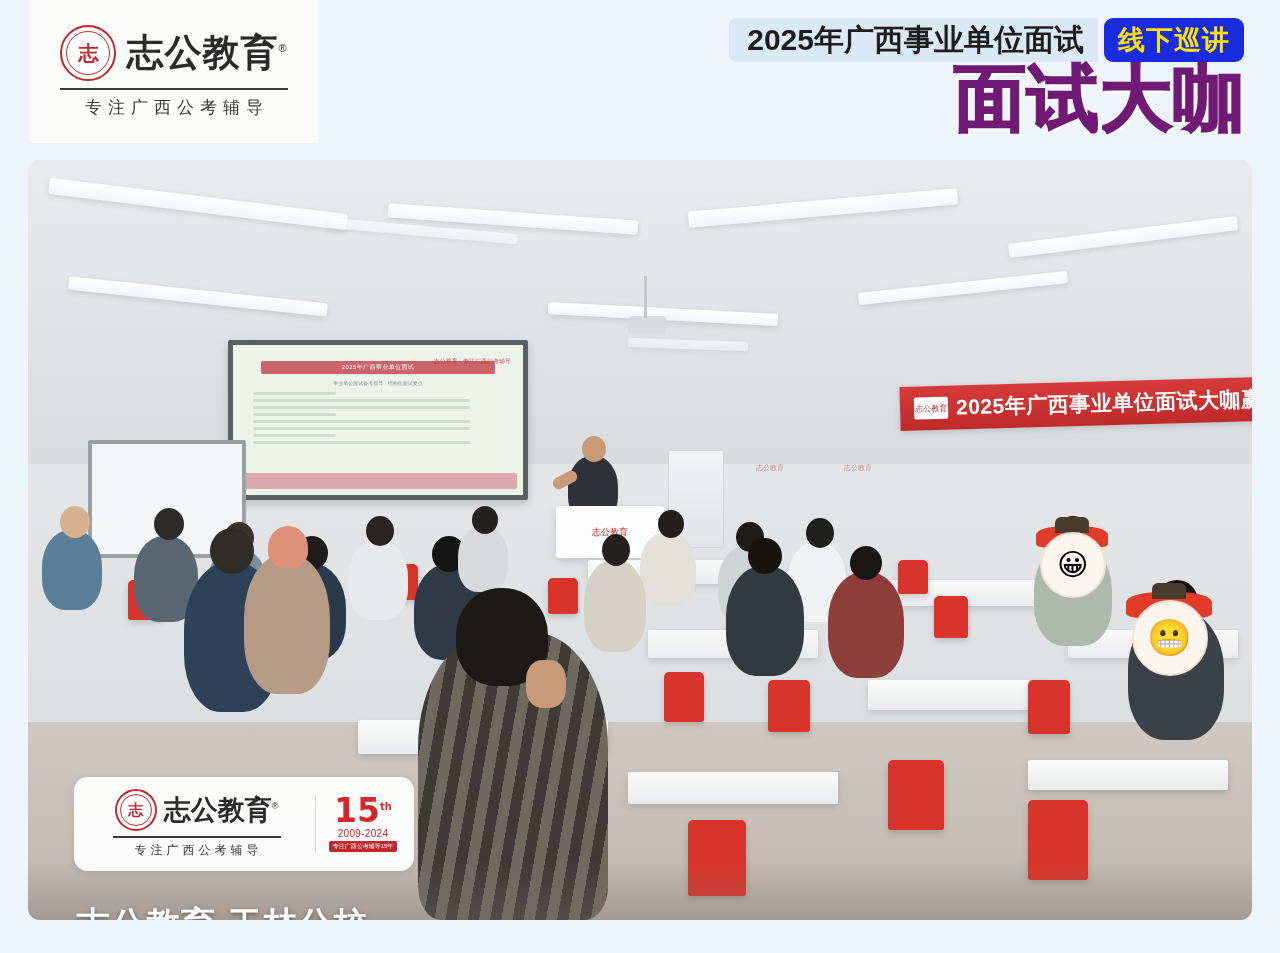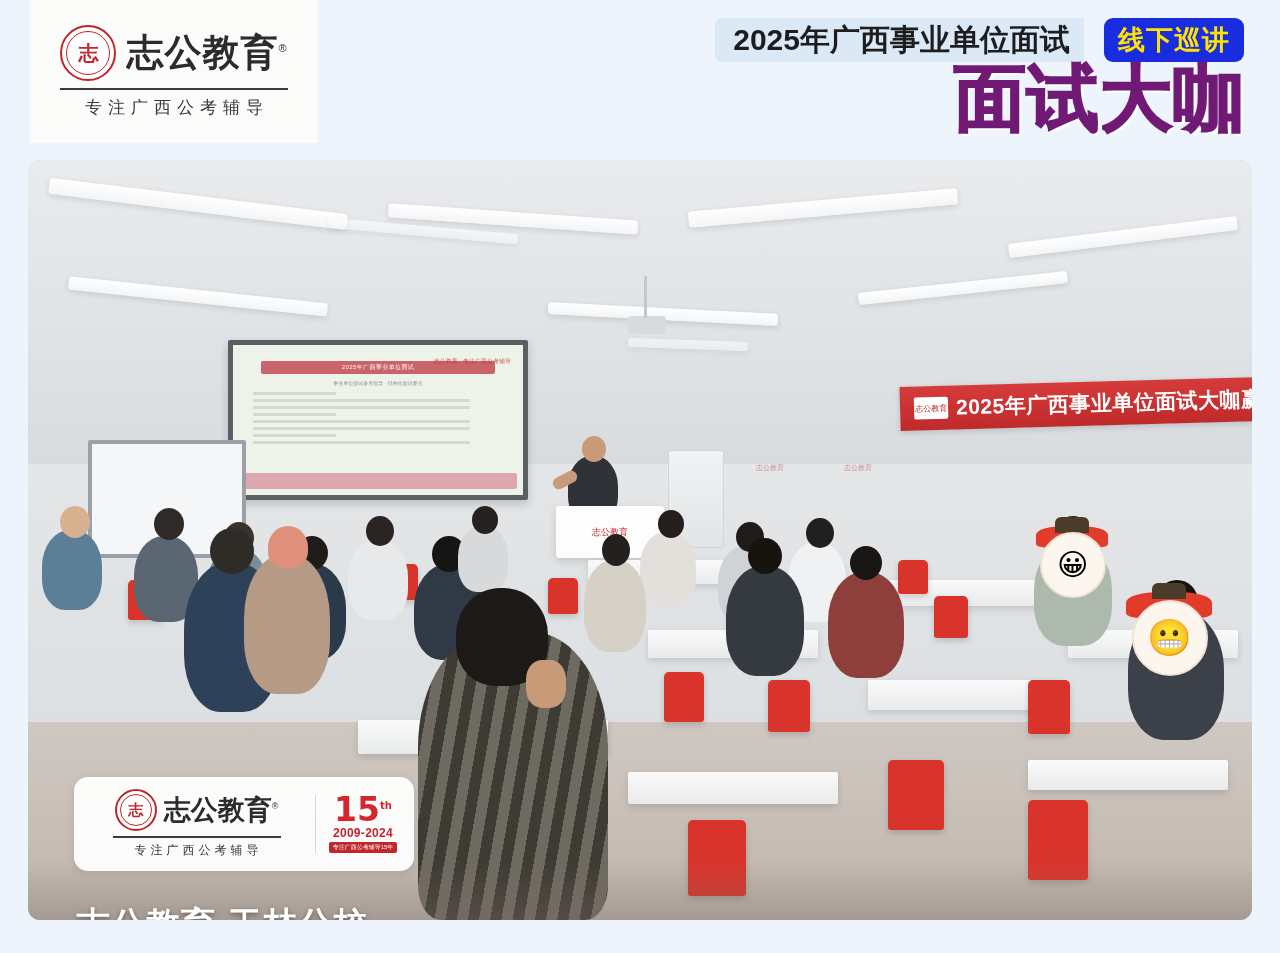--- a/index.html
+++ b/index.html
@@ -51,21 +51,21 @@
   }
   .kicker-pill{
     background:#dbe9f6;border-radius:7px 0 0 7px;
     display:flex;align-items:center;padding:0 14px 0 18px;
   }
   .kicker-text{
     font-size:30px;font-weight:bold;color:#1d1d1f;letter-spacing:0px;
     white-space:nowrap;line-height:1;
   }
   .kicker-badge{
-    background:#1a2ce0;border-radius:9px;margin-left:20px;
+    background:#1a2ce0;border-radius:9px;margin-left:6px;
     display:flex;align-items:center;padding:0 14px;
   }
   .kicker-badge-text{
     font-size:27px;font-weight:bold;color:#ffe300;letter-spacing:1px;
     white-space:nowrap;line-height:1;
   }
   .bigtitle{
     position:absolute;right:34px;top:62px;display:flex;align-items:baseline;
     white-space:nowrap;line-height:1;
   }
@@ -202,21 +202,21 @@
   .wm-div{width:1px;height:58px;background:#d8d8d8;margin:0 10px;flex:0 0 auto;}
   .anniv{
     width:74px;height:78px;display:flex;flex-direction:column;
     align-items:center;justify-content:center;flex:0 0 auto;position:relative;
   }
   .anniv-15{
     font-size:33px;font-weight:bold;color:#d4272d;line-height:.9;
     font-family:"DejaVu Sans",sans-serif;position:relative;
   }
   .anniv-15 sup{font-size:10px;}
-  .anniv-yr{font-size:12px;font-weight:bold;color:#c0272d;letter-spacing:.3px;margin-top:2px;}
+  .anniv-yr{font-size:10px;font-weight:normal;color:#c0272d;letter-spacing:.3px;margin-top:2px;}
   .anniv-rib{
     font-size:6px;color:#fff;background:#c0272d;border-radius:2px;
     padding:1px 4px;margin-top:2px;white-space:nowrap;
   }
   .wm-branch{
     position:absolute;left:48px;top:742px;
     font-size:34px;font-weight:bold;color:#ffffff;
     text-shadow:0 2px 5px rgba(0,0,0,.45);white-space:nowrap;letter-spacing:1px;
   }
 </style>

